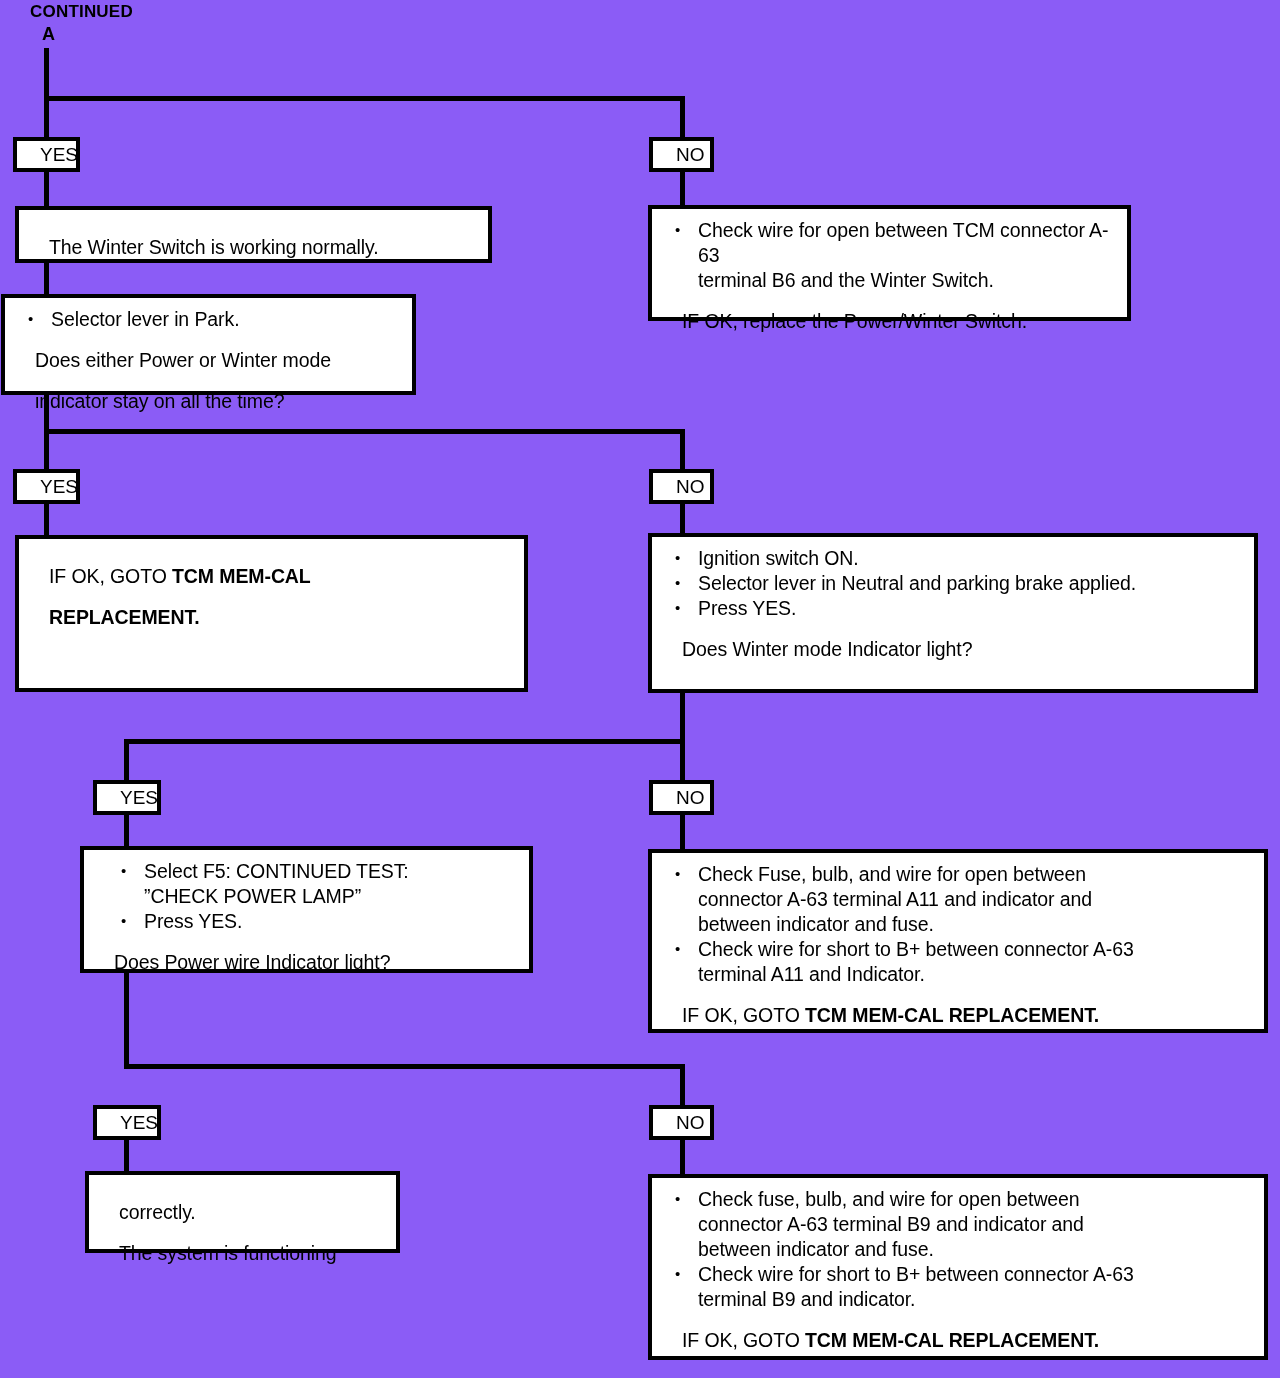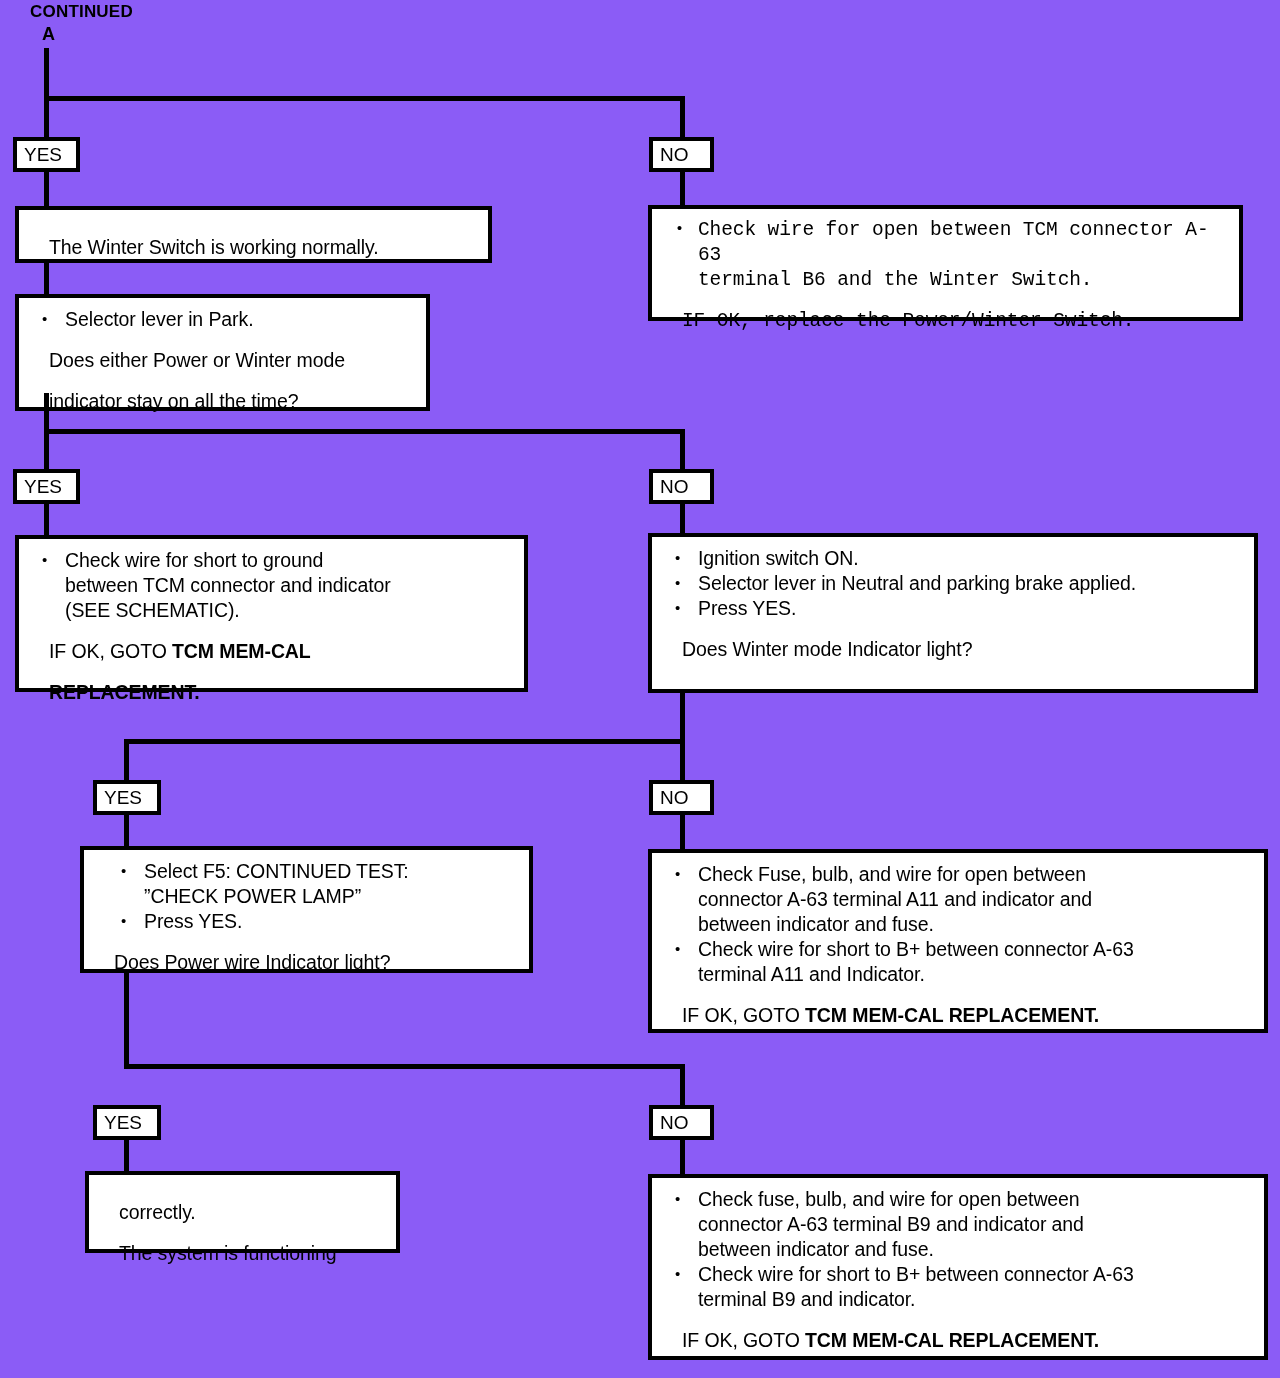--- a/index.html
+++ b/index.html
@@ -34,21 +34,21 @@
   .tag {
     position: absolute;
     box-sizing: border-box;
     border: 4px solid #000;
     background: #fff;
     font-size: 19px;
     line-height: 1;
     display: flex;
     align-items: center;
     justify-content: flex-start;
-    padding-left: 7px;
+    padding-left: 23px;
     letter-spacing: 0px;
   }
   .vline {
     position: absolute;
     background: #000;
     width: 5px;
   }
   .hline {
     position: absolute;
     background: #000;
@@ -111,35 +111,35 @@
 
   <div class="vline" style="left:44px; top:170px; height:38px;"></div>
   <div class="vline" style="left:680px; top:170px; height:38px;"></div>
 
   <div class="box" style="left:15px; top:206px; width:477px; height:57px;">
     <div class="inner">
       <p class="plain">The Winter Switch is working normally.</p>
     </div>
   </div>
 
-  <div class="box" style="left:648px; top:205px; width:595px; height:116px;font-family:Liberation Mono, monospace;">
+  <div class="box" style="left:648px; top:205px; width:483px; height:116px;">
     <div class="inner">
       <ul class="bl">
         <li>
           <span>Check wire for open between TCM connector A-63</span><br>
           <span>terminal B6 and the Winter Switch.</span>
         </li>
       </ul>
       <p class="plain">IF OK, replace the Power/Winter Switch.</p>
     </div>
   </div>
 
   <div class="vline" style="left:44px; top:261px; height:35px;"></div>
 
-  <div class="box" style="left:15px; top:294px; width:415px; height:117px;">
+  <div class="box" style="left:1px; top:294px; width:415px; height:101px;">
     <div class="inner">
       <ul class="bl">
         <li>Selector lever in Park.</li>
       </ul>
       <p class="plain">Does either Power or Winter mode</p>
       <p class="plain">indicator stay on all the time?</p>
     </div>
   </div>
 
   <div class="vline" style="left:44px; top:393px; height:40px;"></div>
@@ -152,27 +152,20 @@
   </div>
   <div class="tag" style="left:649px; top:469px; width:65px; height:35px;">
     <span>NO</span>
   </div>
 
   <div class="vline" style="left:44px; top:502px; height:35px;"></div>
   <div class="vline" style="left:680px; top:502px; height:35px;"></div>
 
   <div class="box" style="left:15px; top:535px; width:513px; height:157px;">
     <div class="inner">
-      <ul class="bl">
-        <li>
-          <span>Check wire for short to ground</span><br>
-          <span>between TCM connector and indicator</span><br>
-          <span>(SEE SCHEMATIC).</span>
-        </li>
-      </ul>
       <p class="plain"><span>IF OK, GOTO </span><span class="b">TCM MEM-CAL</span></p>
       <p class="plain b">REPLACEMENT.</p>
     </div>
   </div>
 
   <div class="box" style="left:648px; top:533px; width:610px; height:160px;">
     <div class="inner">
       <ul class="bl">
         <li>Ignition switch ON.</li>
         <li>Selector lever in Neutral and parking brake applied.</li>

